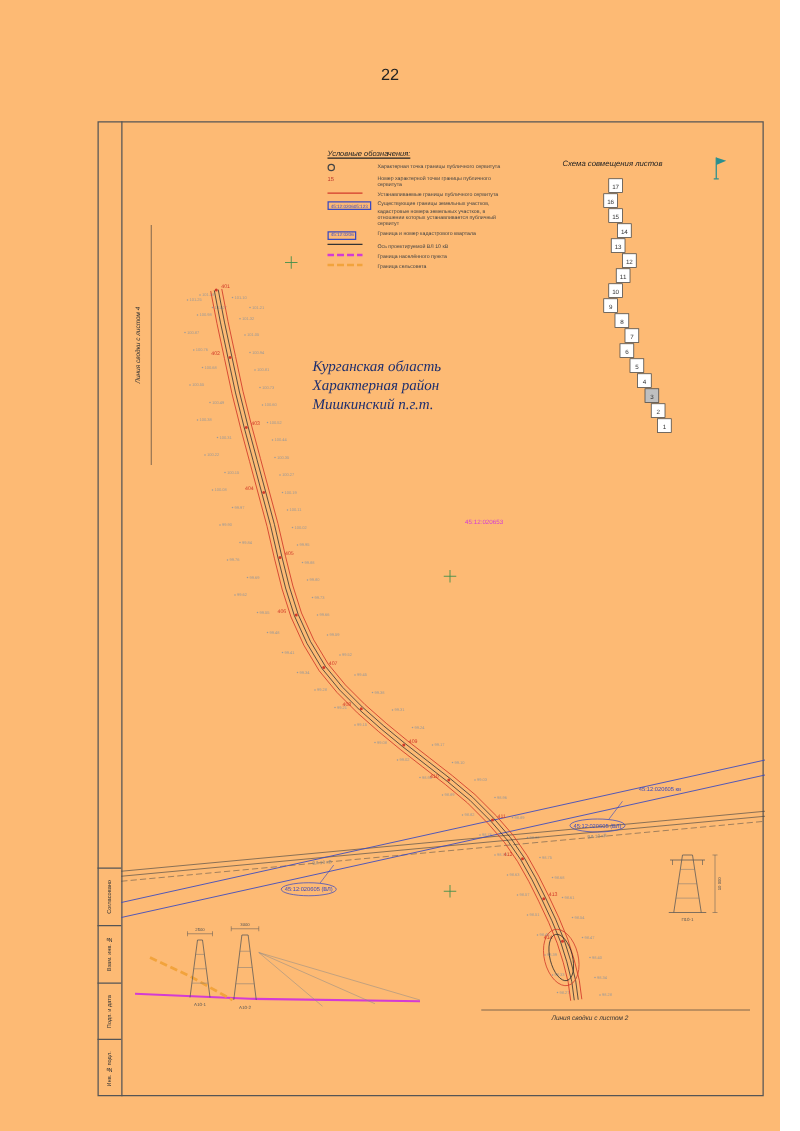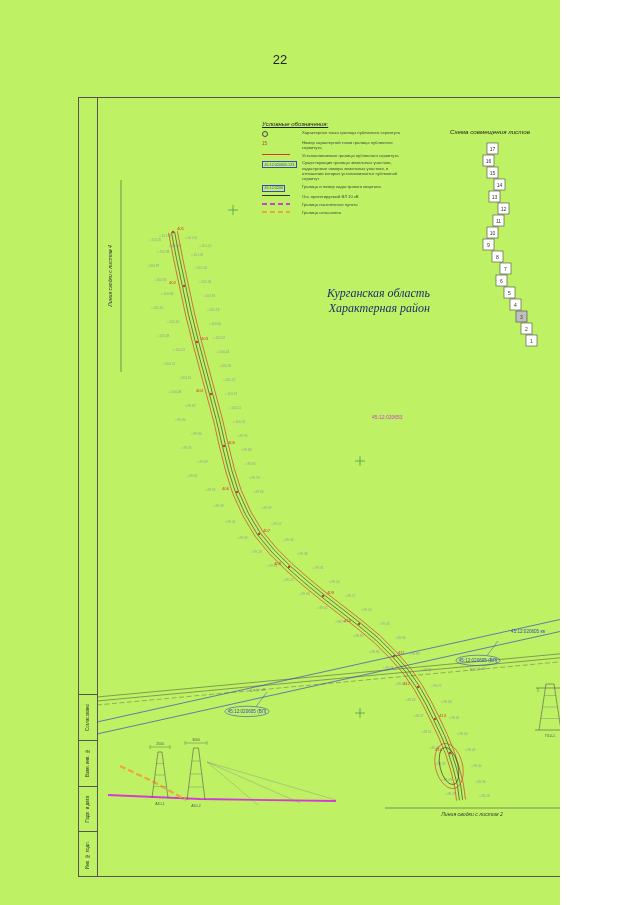--- a/index.html
+++ b/index.html
@@ -1,37 +1,37 @@
 <!DOCTYPE html>
 <html><head>
 <meta charset="utf-8">
 <style>
   html,body{margin:0;padding:0;background:#fff;}
-  .page{position:relative;width:560px;height:905px;background:#bef264;font-family:"Liberation Sans",sans-serif;overflow:hidden;}
+  .page{position:relative;width:624px;height:905px;background:#fdba74;font-family:"Liberation Sans",sans-serif;overflow:hidden;}
   .page-number{position:absolute;top:52px;left:0;width:100%;text-align:center;font-size:13px;color:#222;}
   .sheet-outer{position:absolute;left:78px;top:97px;width:533px;height:780px;border:1px solid #555;box-sizing:border-box;}
   .inner-line{position:absolute;left:97px;top:97px;height:780px;width:0;border-left:1px solid #555;}
   .stamp{position:absolute;left:78px;top:694px;width:19px;height:183px;border-top:1px solid #555;box-sizing:border-box;display:flex;flex-direction:column;}
   .stamp .cell{flex:1;border-bottom:1px solid #555;display:flex;align-items:center;justify-content:center;box-sizing:border-box;}
   .stamp .cell:last-child{border-bottom:none;}
   .stamp .cell span{writing-mode:vertical-rl;transform:rotate(180deg);font-size:4.5px;color:#333;white-space:nowrap;}
   .legend{position:absolute;left:262px;top:121px;width:140px;}
   .legend-title{font-size:6px;font-style:italic;color:#222;text-decoration:underline;margin-bottom:3px;}
   .legend-row{display:flex;align-items:flex-start;margin-bottom:2.5px;}
   .legend-sym{width:40px;flex:0 0 40px;display:flex;align-items:center;justify-content:flex-start;padding-top:1px;}
   .legend-txt{font-size:4.2px;color:#444;line-height:1.25;}
   .sym-point{width:4px;height:4px;border:1px solid #444;border-radius:50%;}
   .sym-num{font-size:4.6px;color:#c0392b;}
   .sym-line-red{width:28px;height:0;border-top:1.2px solid #d23b2a;}
   .sym-line-black{width:28px;height:0;border-top:1px solid #333;}
   .sym-box{border:.7px solid #3a49c0;color:#3a49c0;font-size:3.7px;padding:.5px 1.5px;white-space:nowrap;}
   .sym-dash-magenta{width:28px;height:2.4px;background:repeating-linear-gradient(90deg,#d43bd4 0 5px,transparent 5px 8px);}
   .sym-dash-orange{width:28px;height:2.4px;background:repeating-linear-gradient(90deg,#f2a33c 0 5px,transparent 5px 8px);}
   .scheme-title{position:absolute;left:450px;top:128px;font-size:6.2px;font-style:italic;color:#222;}
-  .region-title{position:absolute;left:250px;top:286px;width:180px;text-align:right;font-family:"Liberation Serif",serif;font-style:italic;color:#1d2e6e;}
+  .region-title{position:absolute;left:250px;top:286px;width:180px;text-align:left;font-family:"Liberation Serif",serif;font-style:italic;color:#1d2e6e;}
   .region-title div{font-size:12px;line-height:15px;}
   .flag{position:absolute;left:569px;top:124px;}
   svg text{font-family:"Liberation Sans",sans-serif;}
 </style>
 </head>
 <body>
 
 <div class="page">
   <div class="page-number">22</div>
   <div class="sheet-outer"></div>
@@ -411,20 +411,21 @@
         </div>
         <div class="legend-txt">Граница сельсовета</div>
       </div>
     </div>
 
   <div class="scheme-title">Схема совмещения листов</div>
 
   <div class="region-title">
     <div>Курганская область</div>
     <div>Характерная район</div>
+    <div>Мишкинский п.г.т.</div>
   </div>
 
   <div class="stamp" id="stamp">
       <div class="cell">
         <span>Согласовано</span>
       </div>
       <div class="cell">
         <span>Взам. инв. №</span>
       </div>
       <div class="cell">

